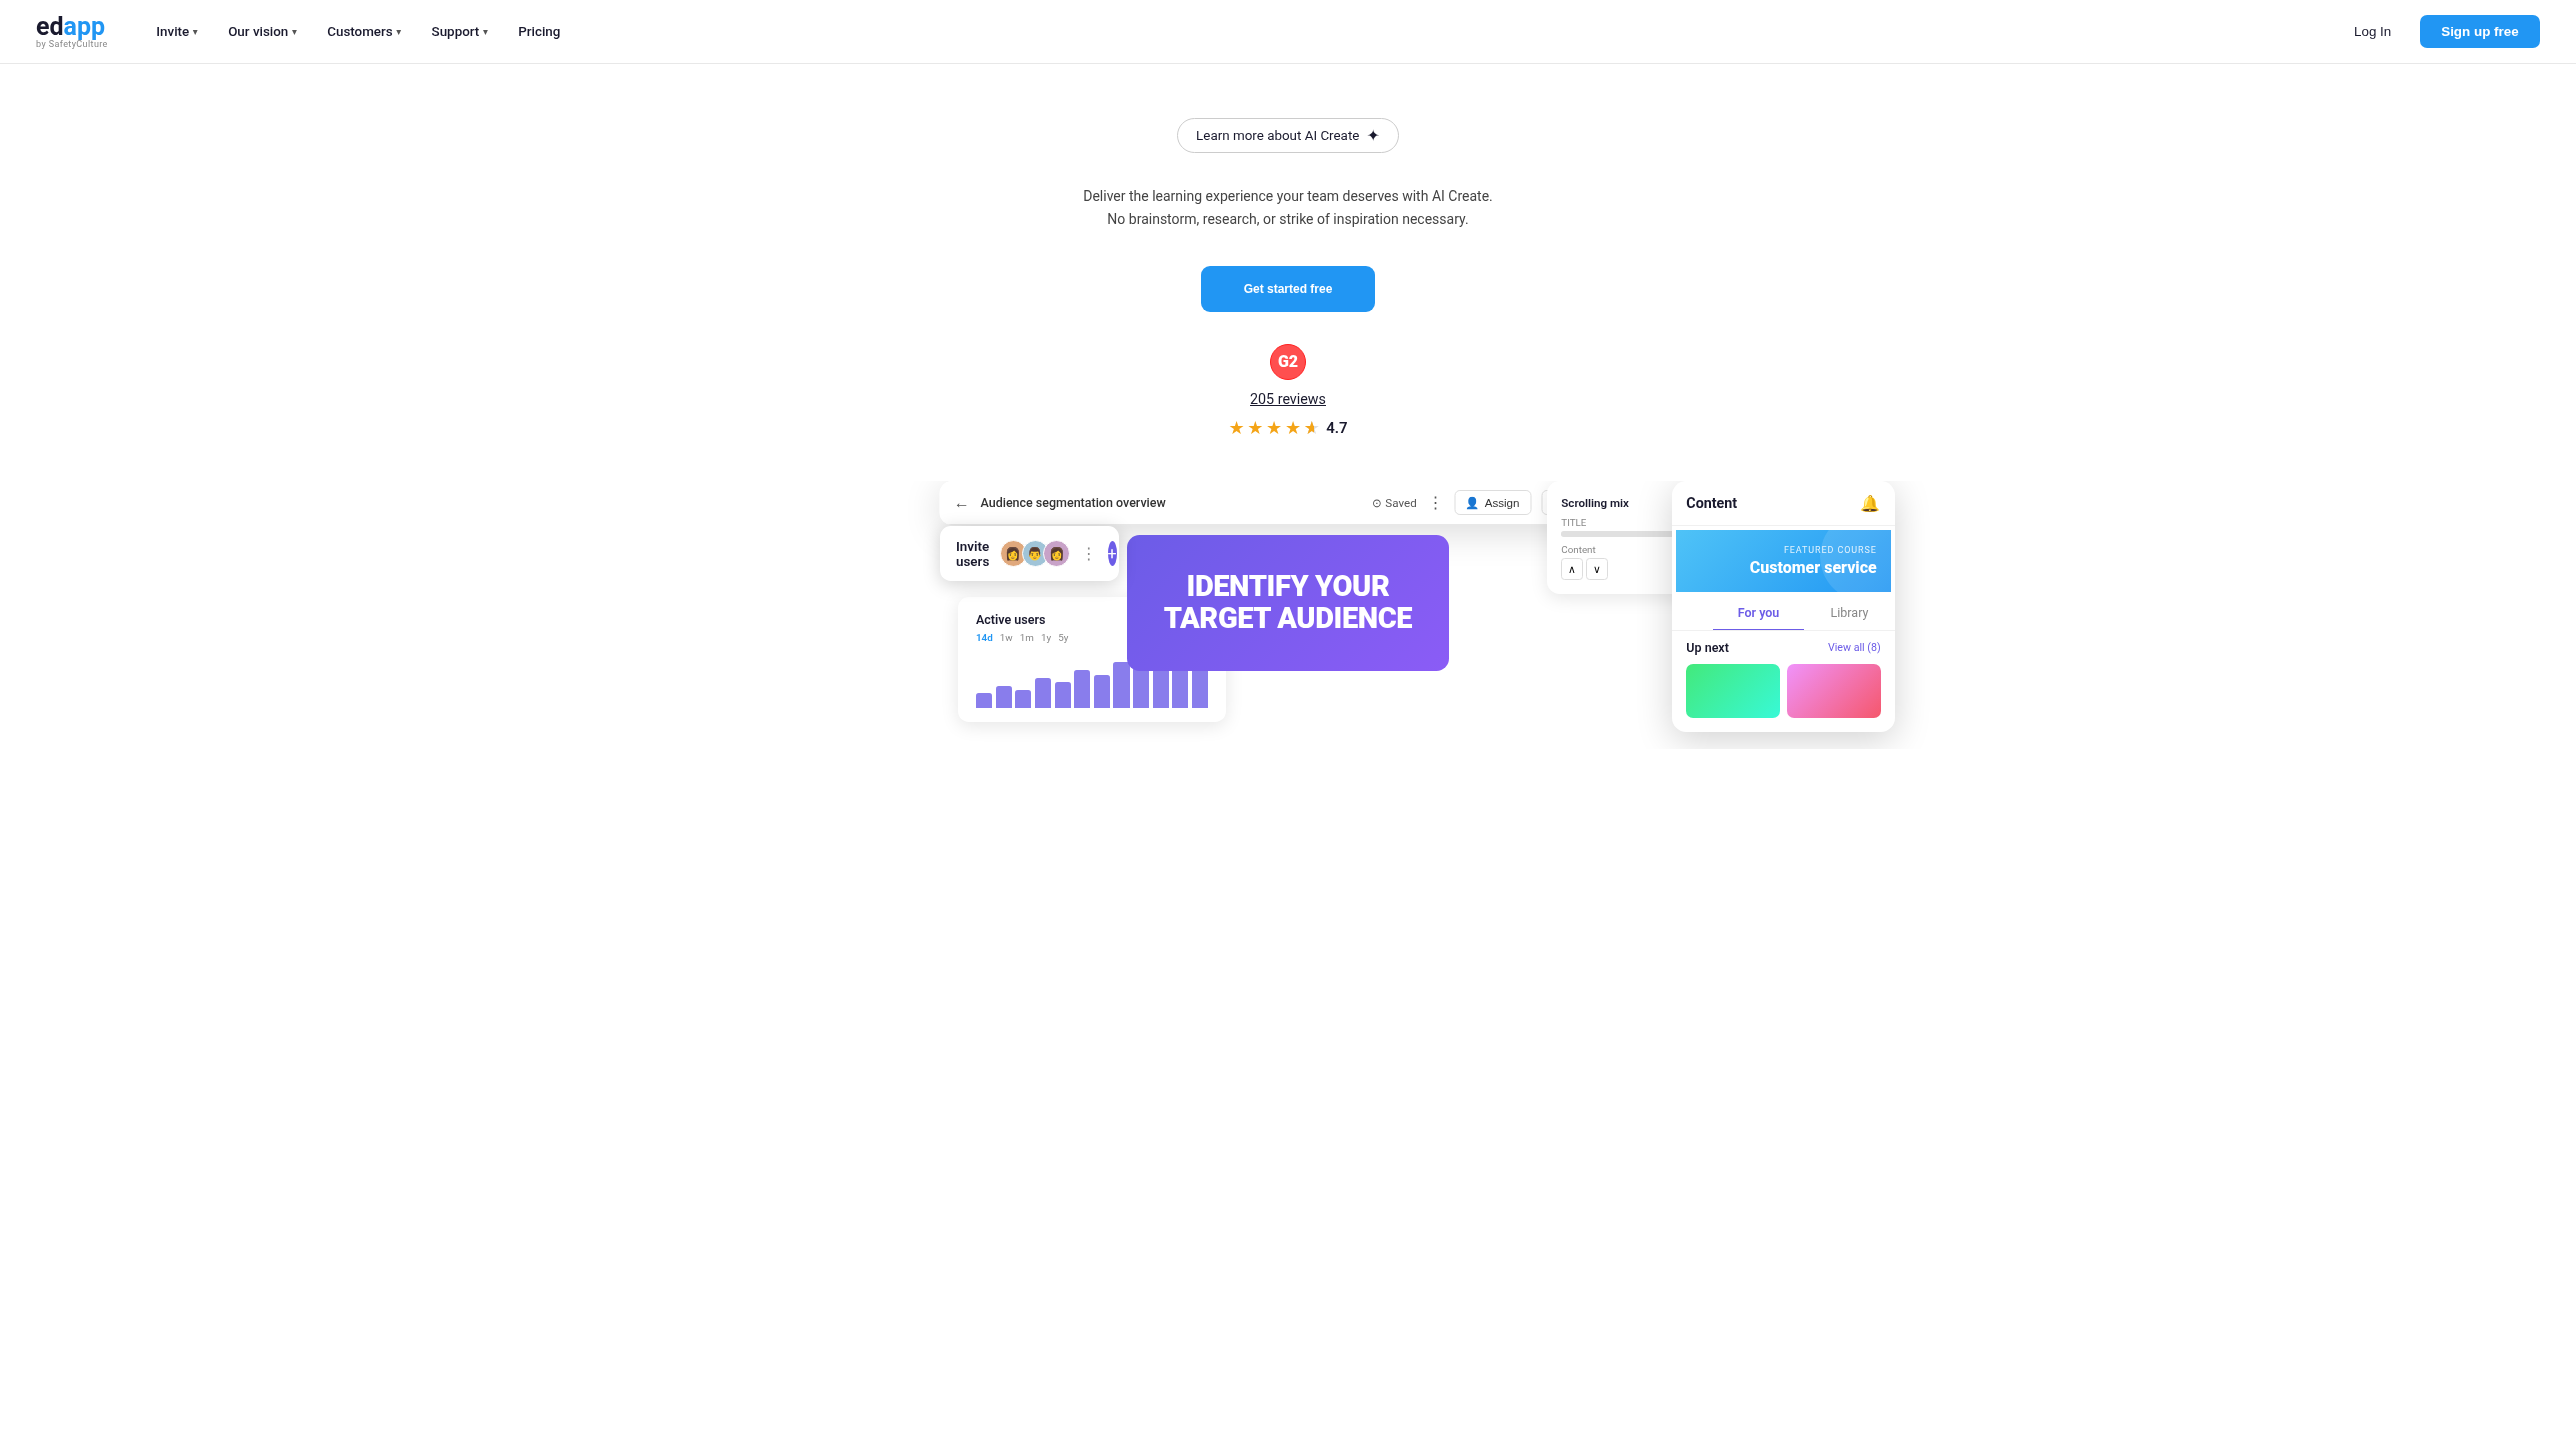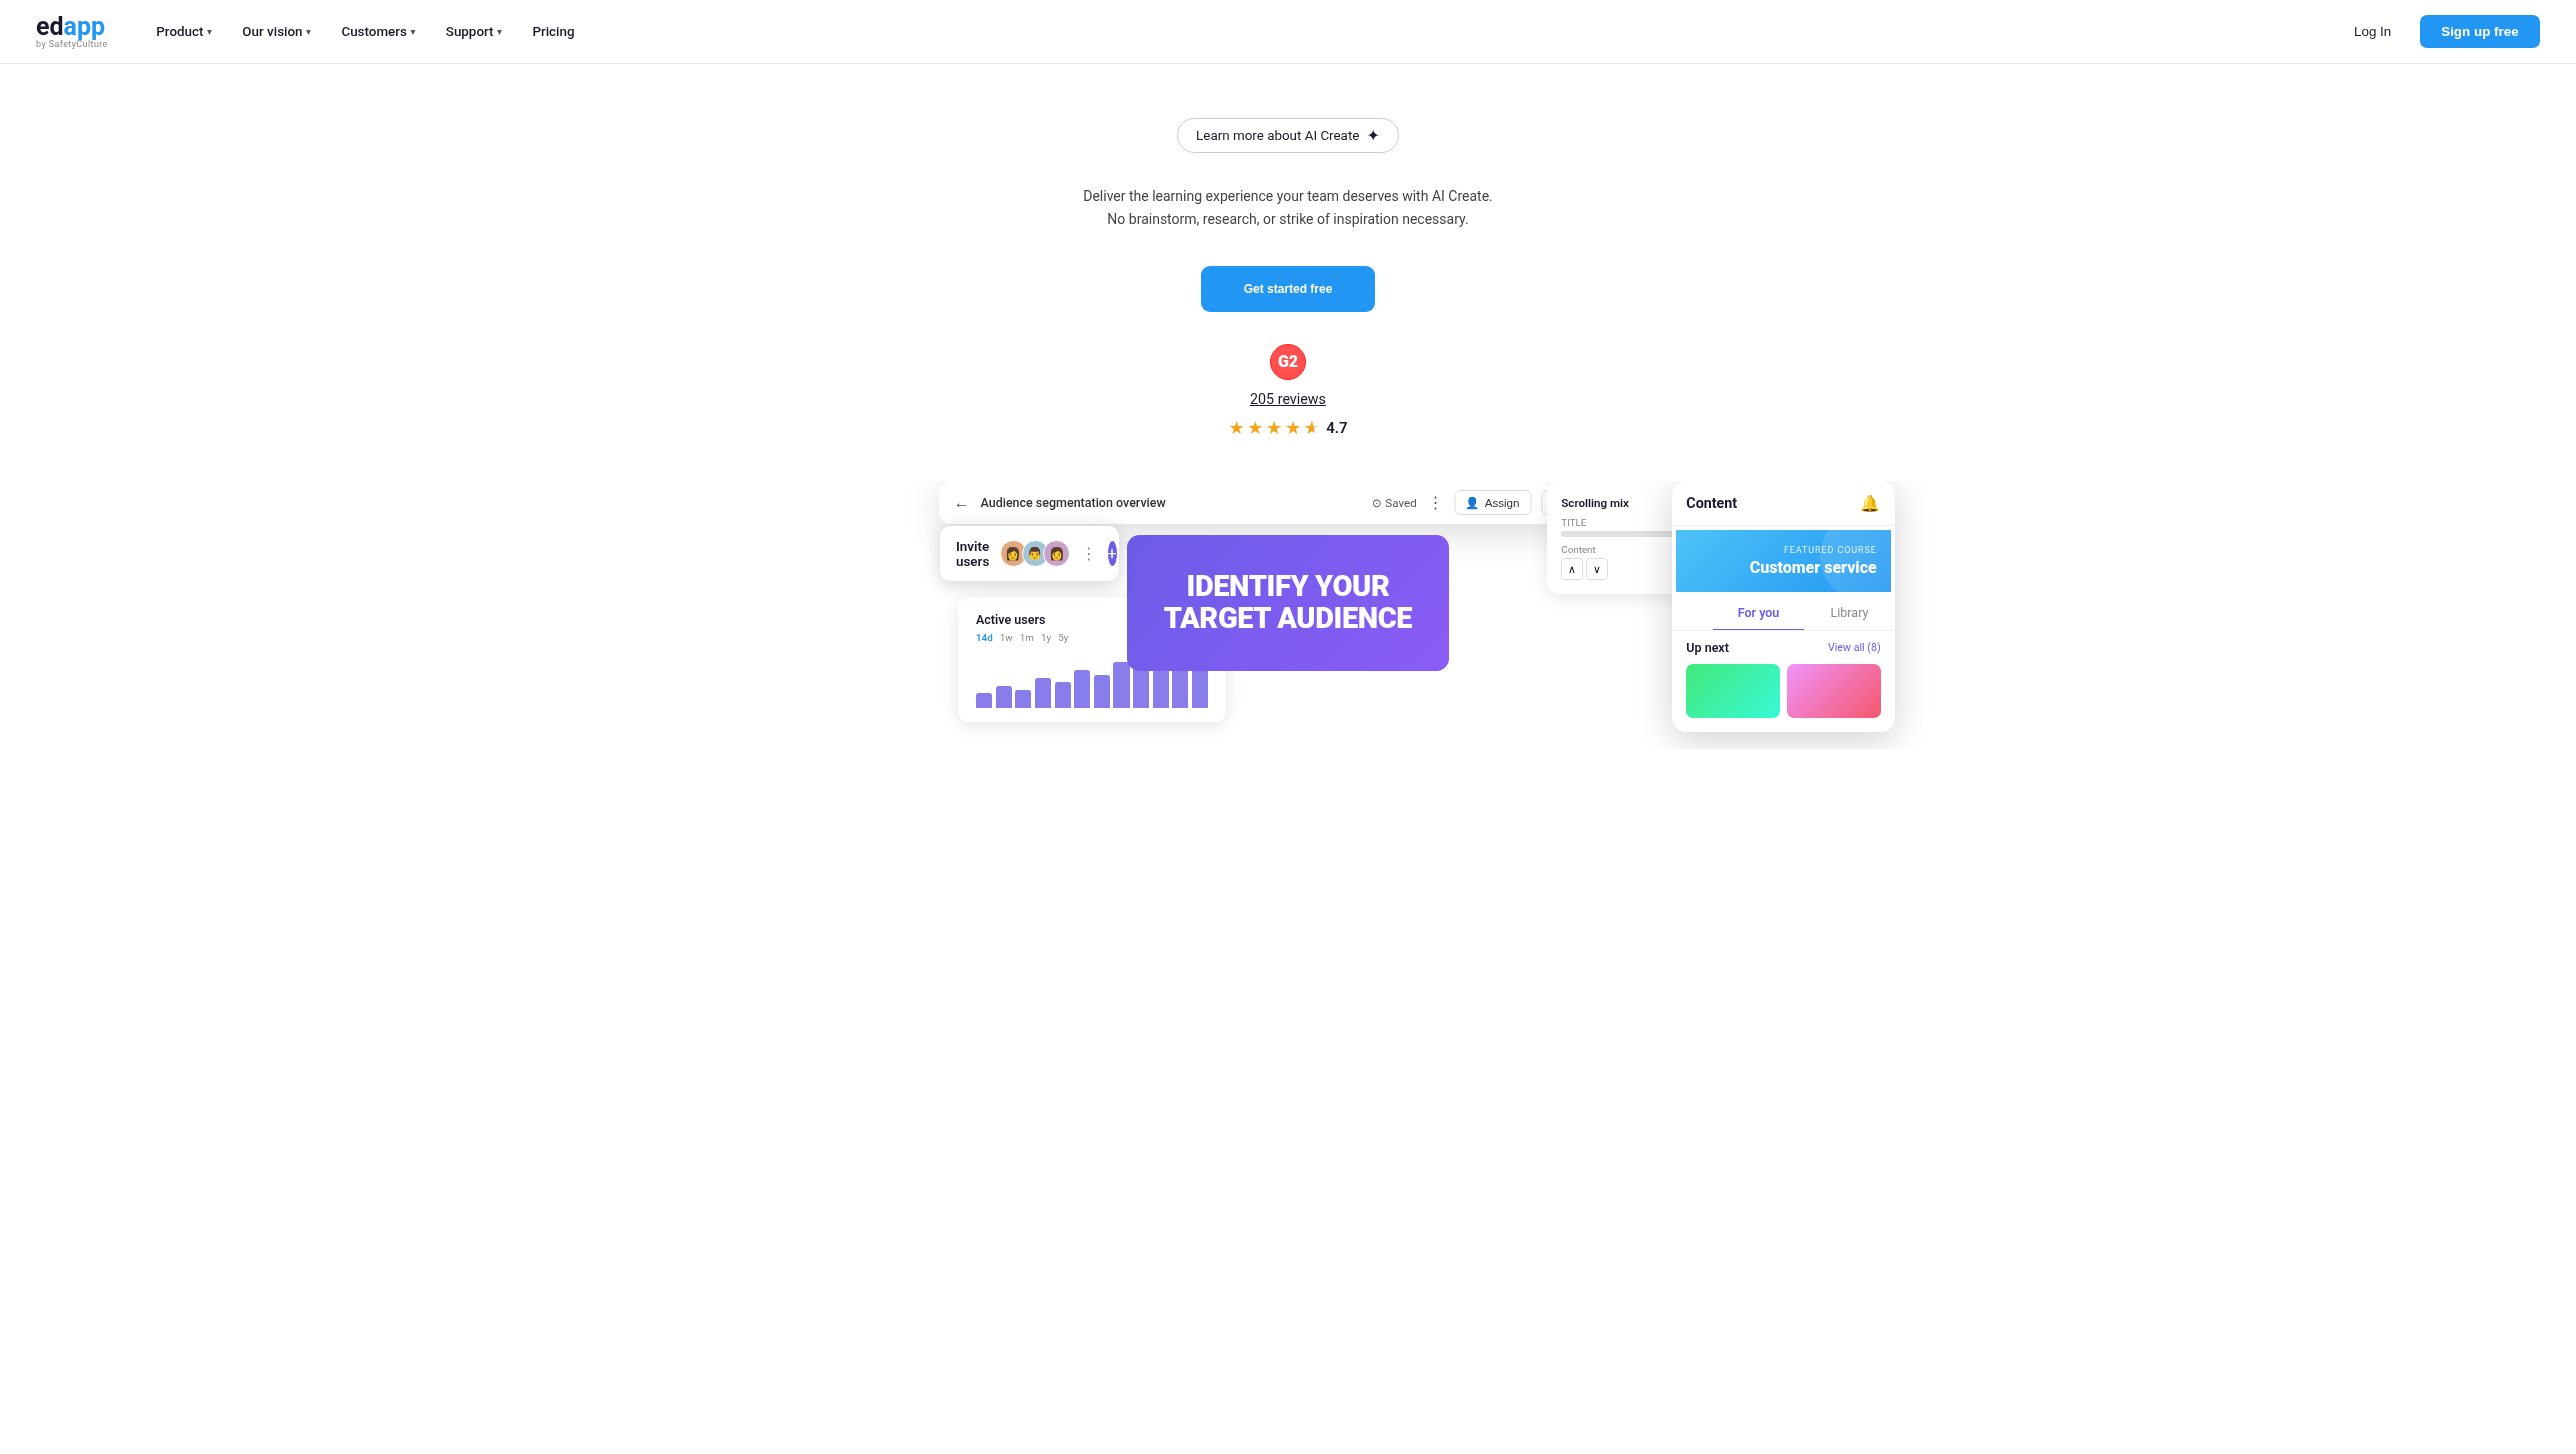--- a/index.html
+++ b/index.html
@@ -421,21 +421,21 @@
 <nav>
   <a class="logo-wrap" href="#">
     <span class="logo-text">
       <span class="logo-ed">ed</span><span class="logo-app">app</span>
     </span>
     <span class="logo-sub">by SafetyCulture</span>
   </a>
 
   <div class="nav-links">
     <a class="nav-link">
-      <span>Product</span>
+      <span>Invite</span>
       <span class="chevron">▾</span>
     </a>
     <a class="nav-link">
       <span>Our vision</span>
       <span class="chevron">▾</span>
     </a>
     <a class="nav-link">
       <span>Customers</span>
       <span class="chevron">▾</span>
     </a>

